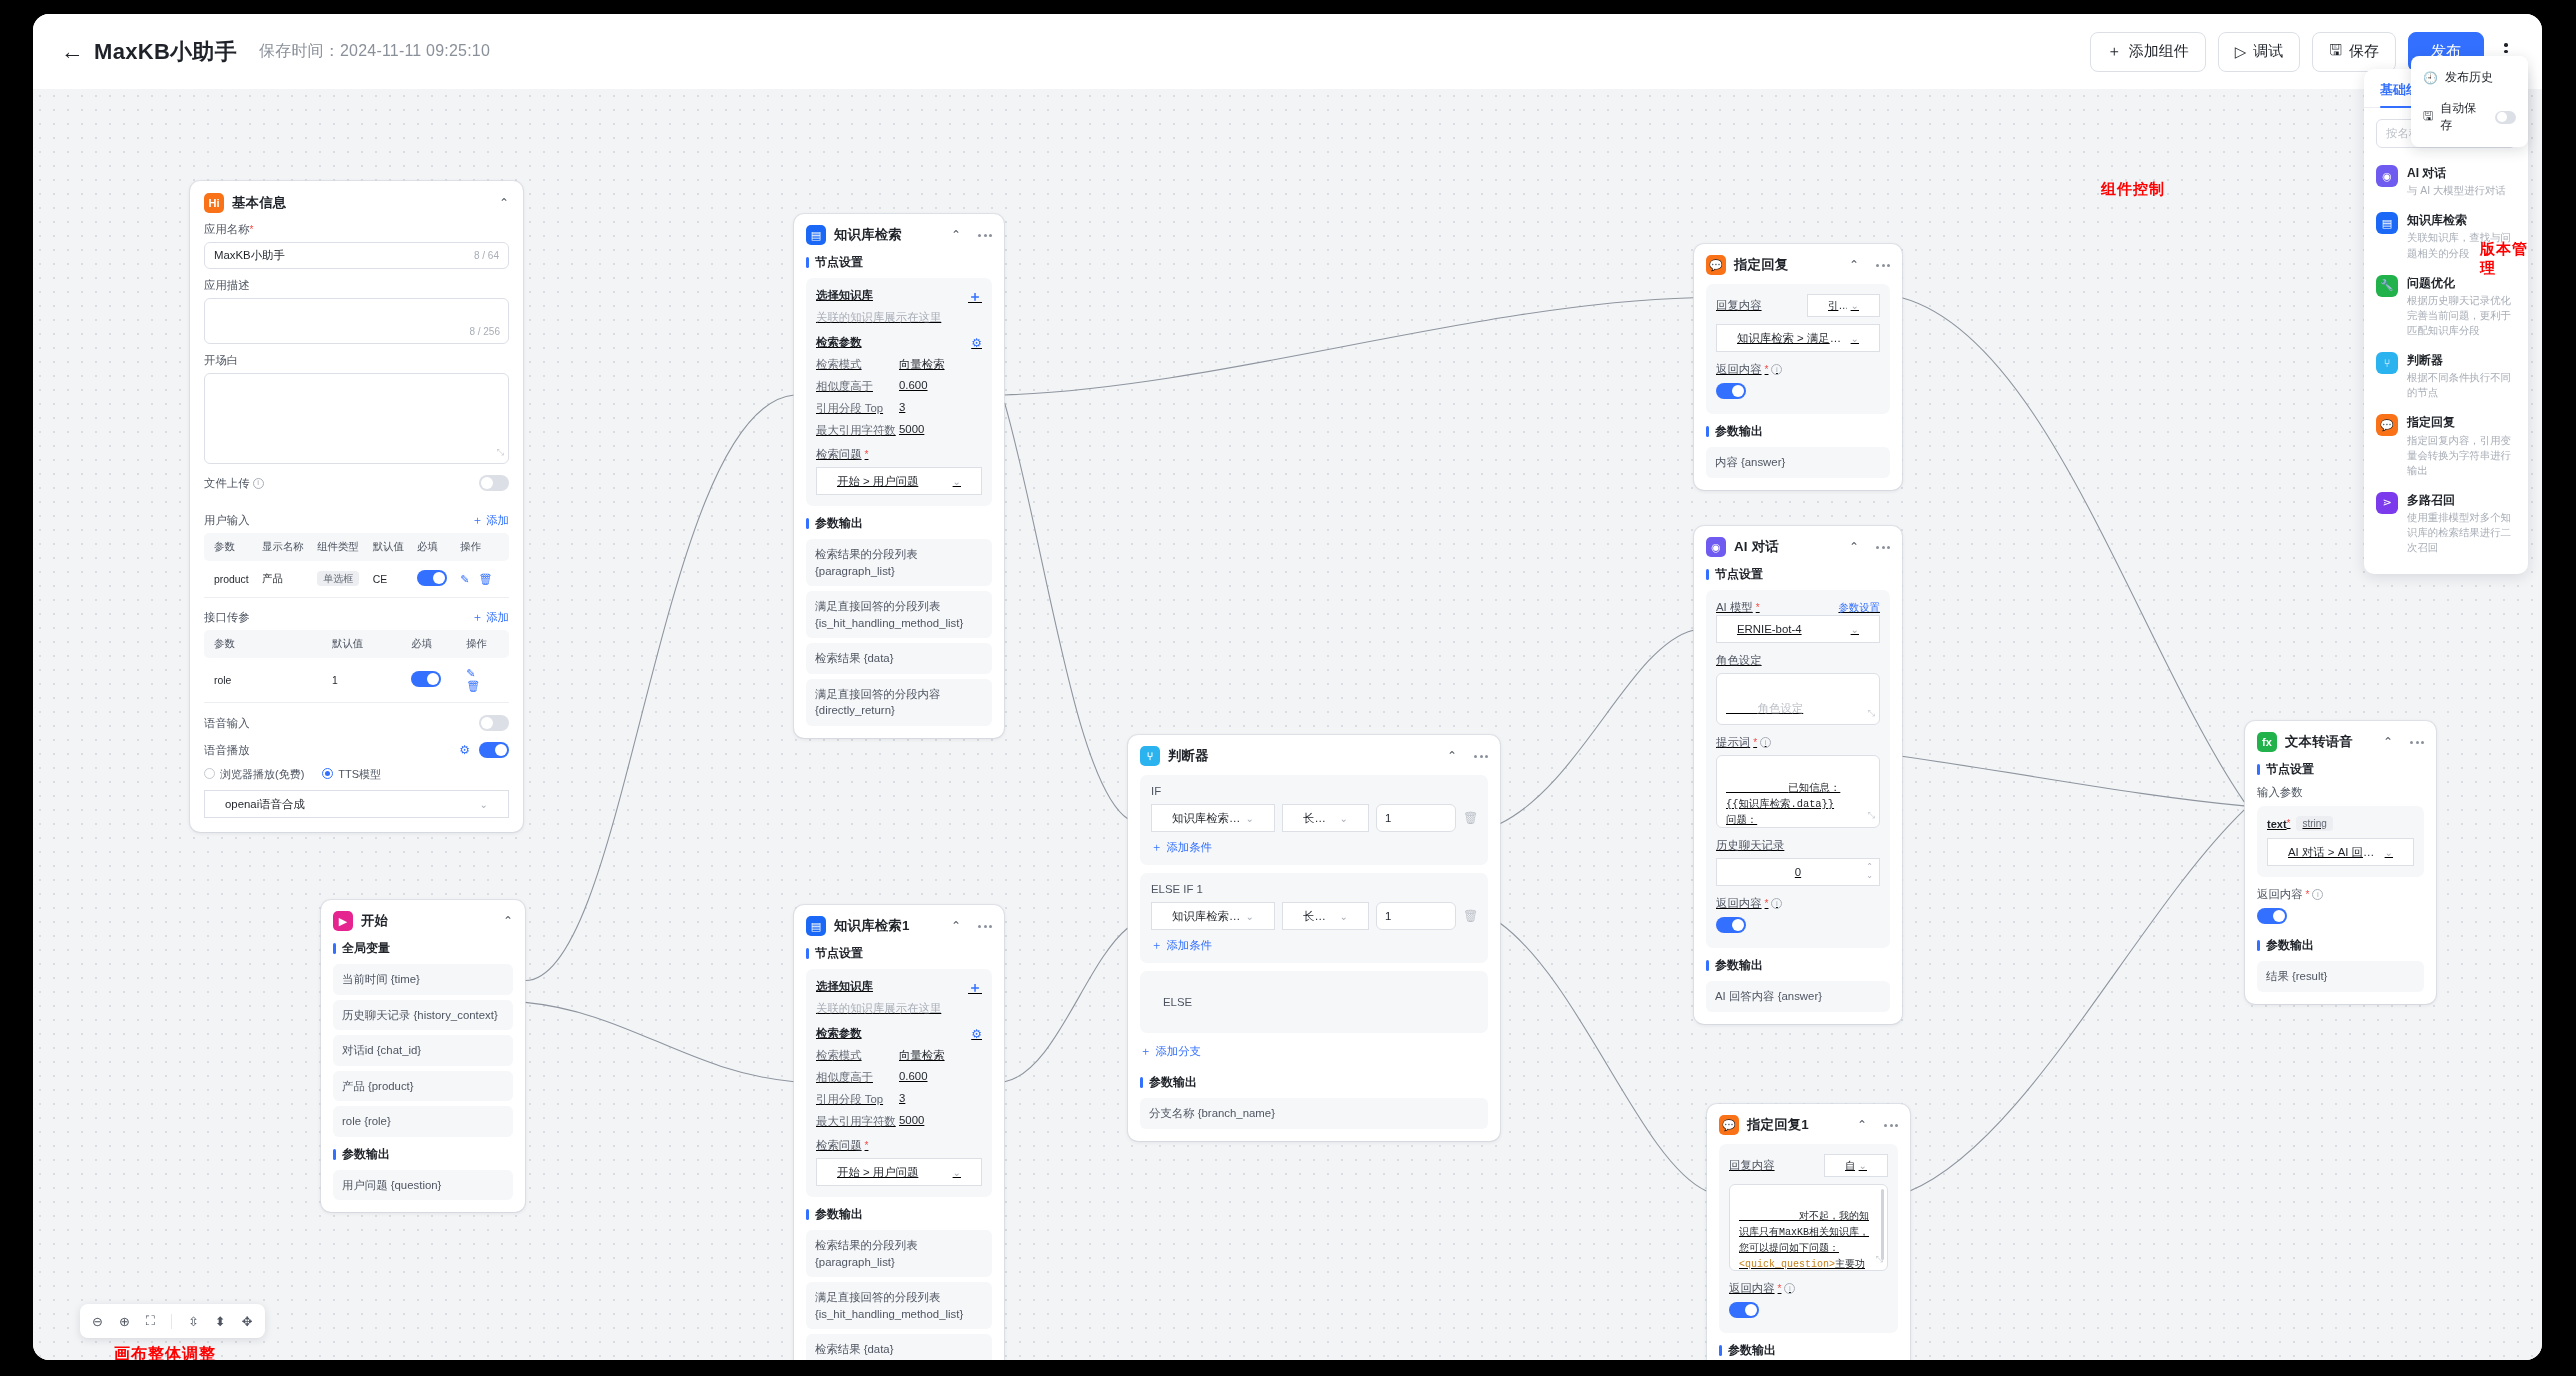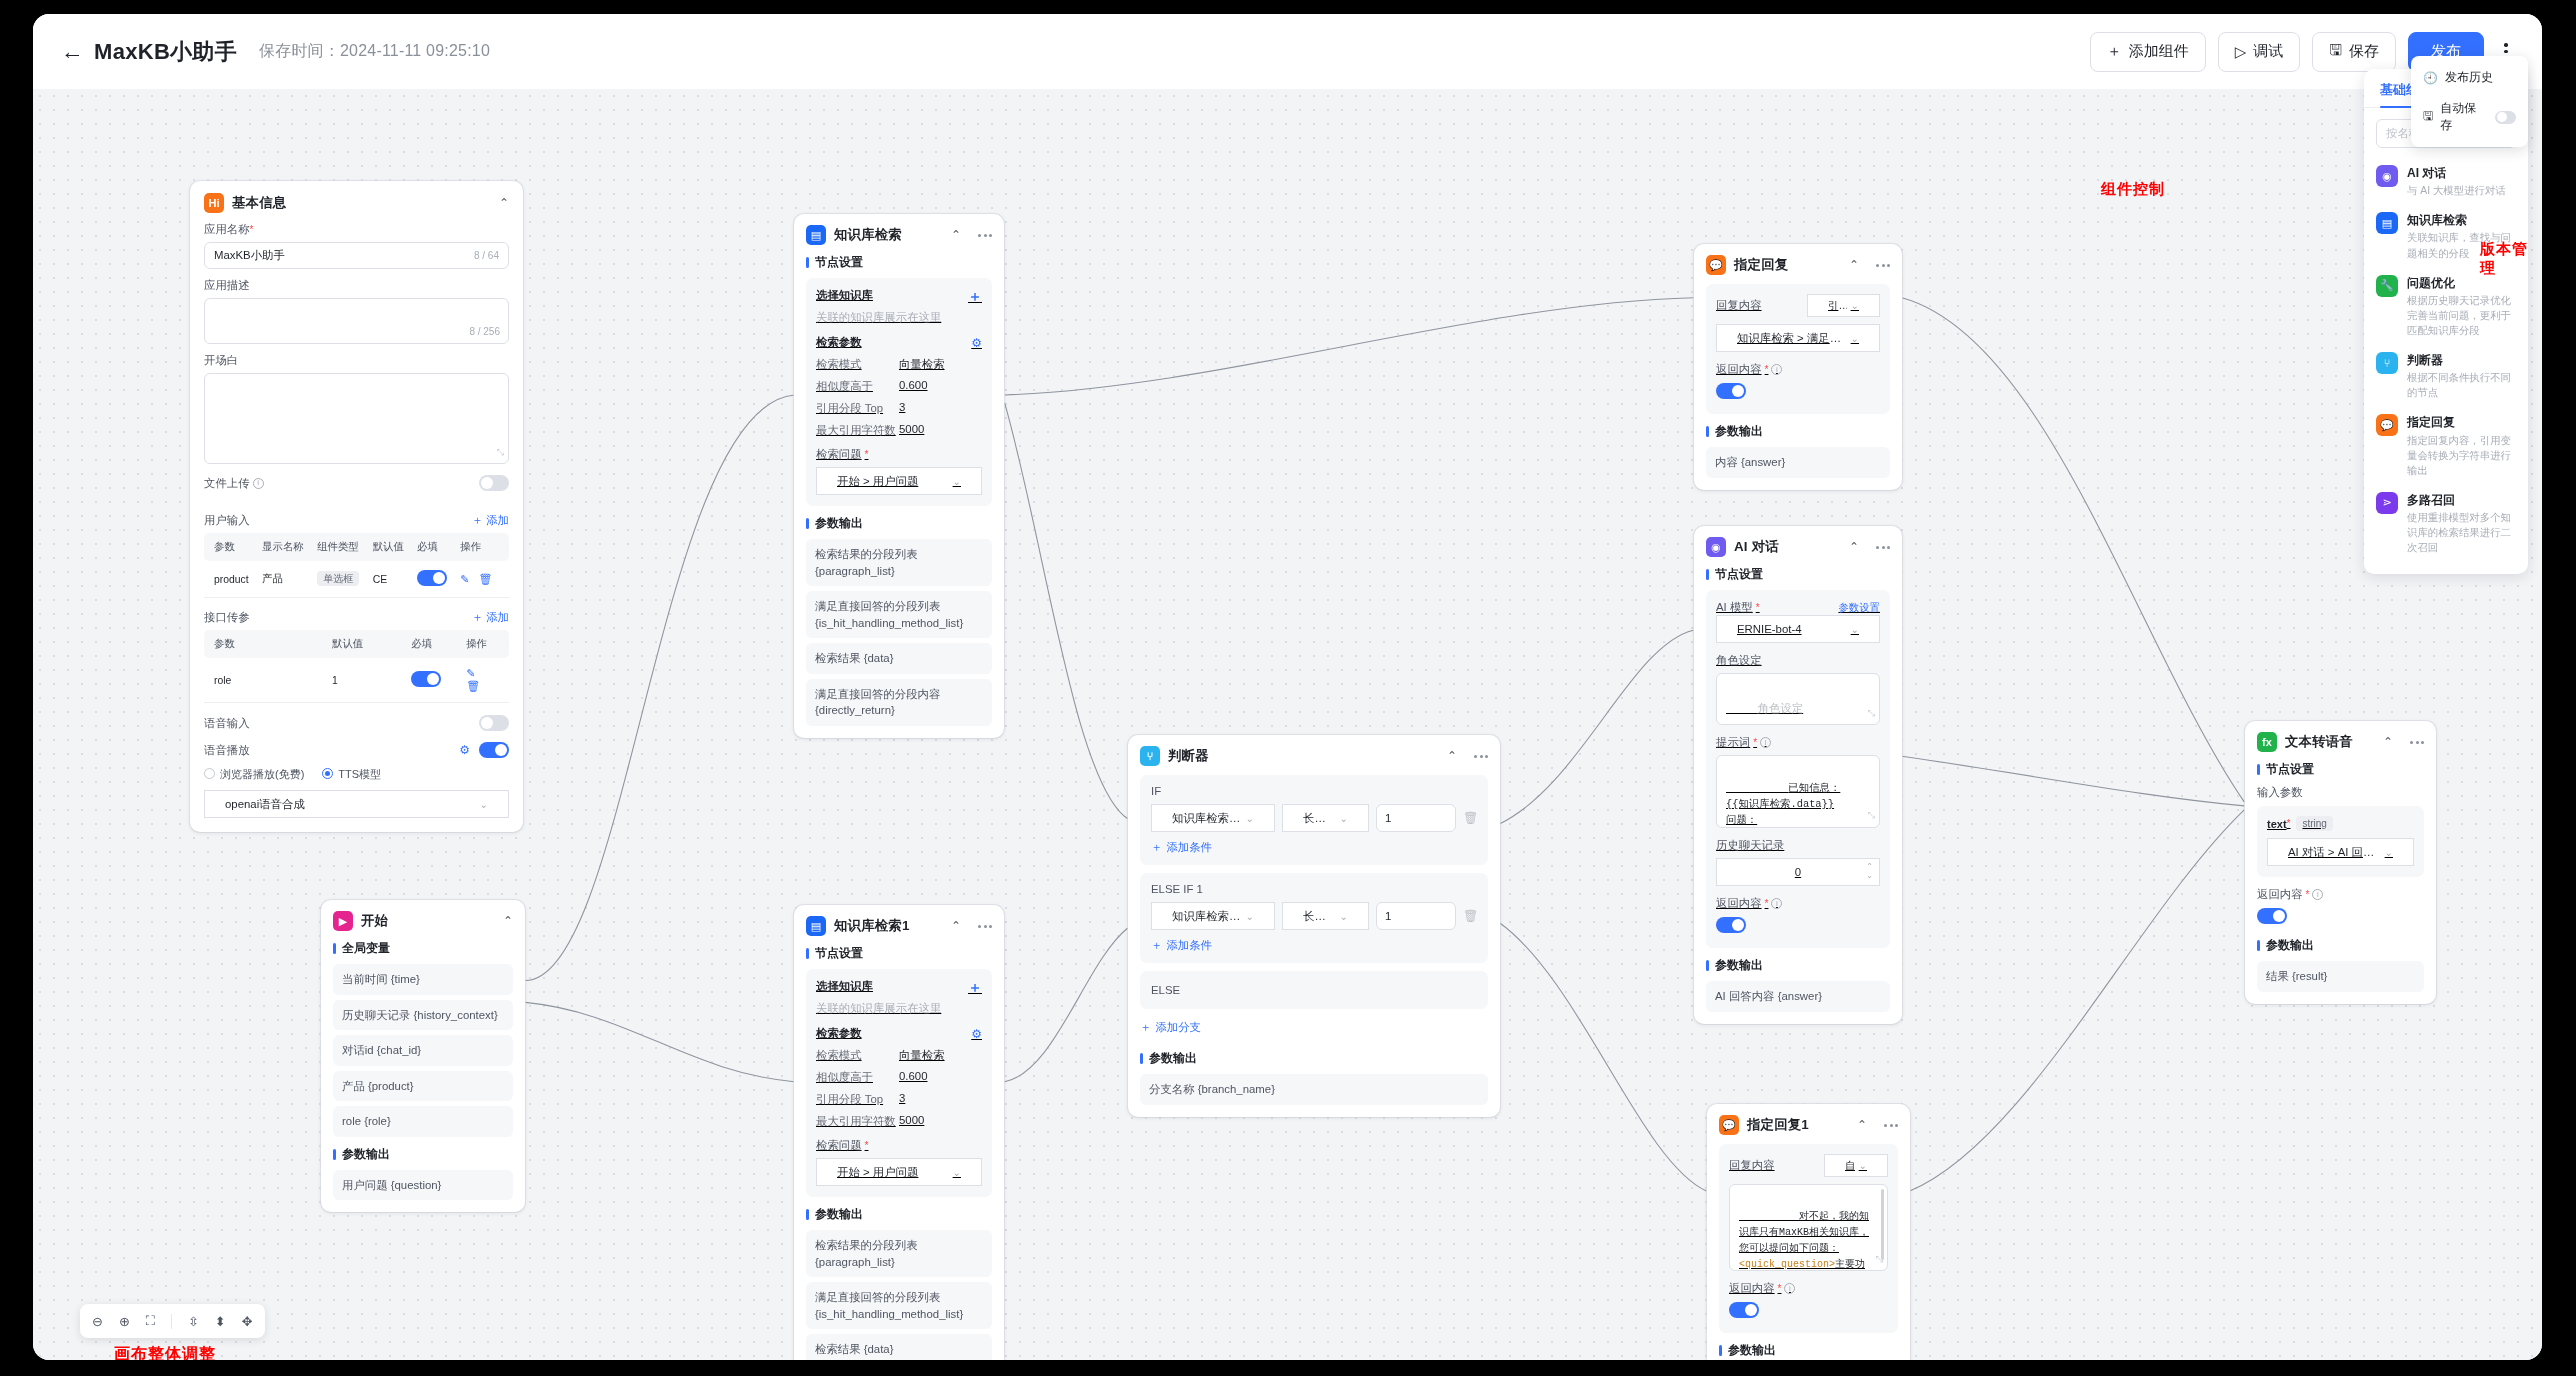--- a/index.html
+++ b/index.html
@@ -687,21 +687,21 @@
           </span>
           <span class="inp">
             <span>1</span>
           </span>
           <span class="trash">🗑</span>
         </div>
         <div class="add-link">＋ <span>添加条件</span></div>
       </div>
 
       <div class="cond-block" style="padding:13px 11px">
-        <div class="cond-lbl" style="margin:0">ELSE</div>
+        <div class="cond-lbl" style="margin:12px">ELSE</div>
       </div>
 
       <div class="add-link" style="margin:2px 0 6px 0">＋ <span>添加分支</span></div>
       <div class="sec-title">参数输出</div>
       <div class="out-item" style="margin-bottom:0">分支名称 {branch_name}</div>
     </div>
 
     <div class="node" id="node-start">
       <div class="node-head">
         <div class="node-ico" style="background:#e6248f">▶</div>

